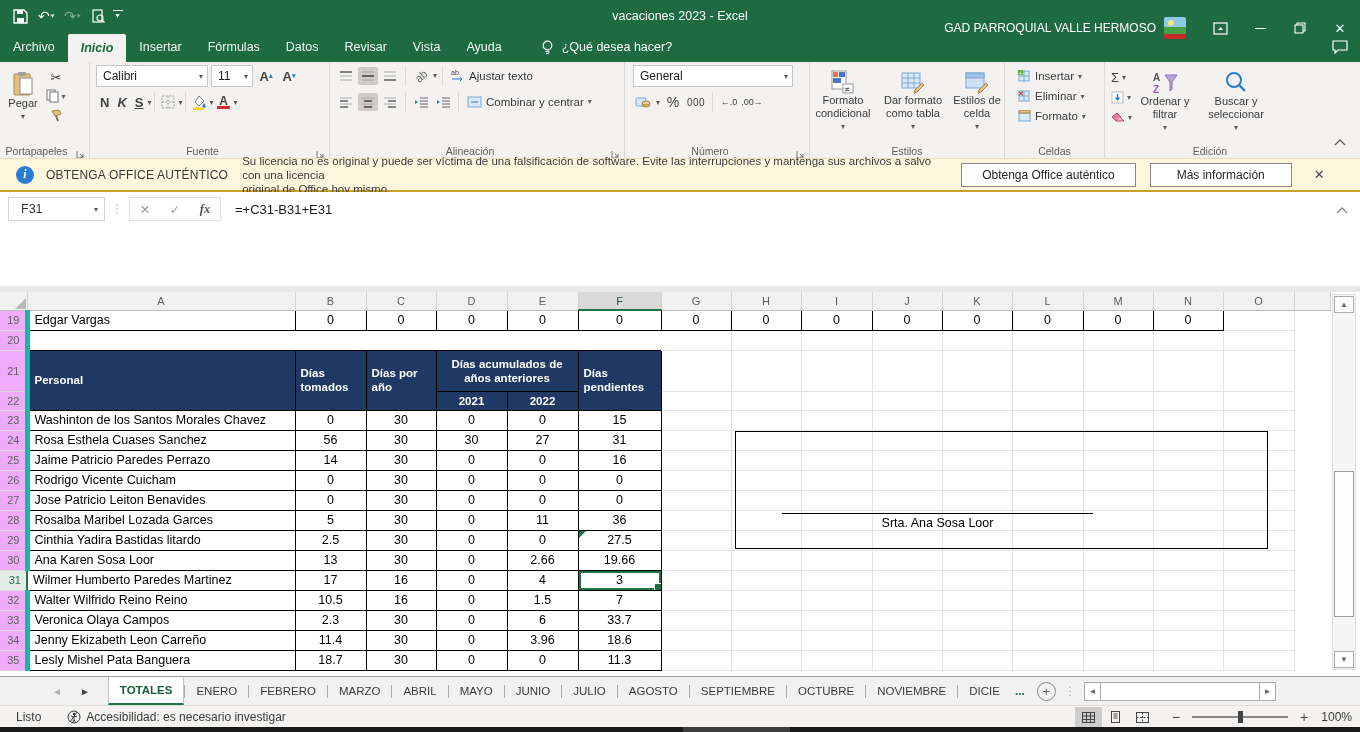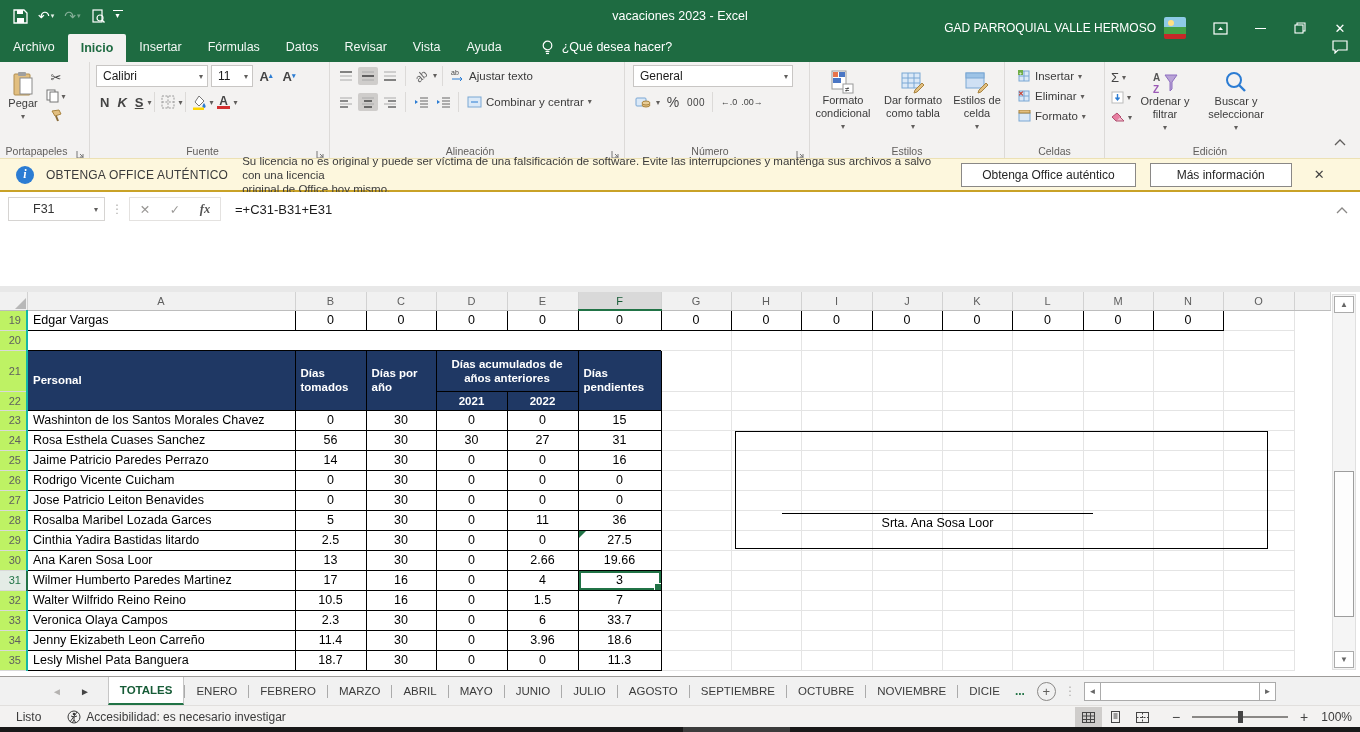--- a/index.html
+++ b/index.html
@@ -26,21 +26,21 @@
   .avatar { width:22px; height:22px; margin-right:14px; border-radius:2px;
     background: linear-gradient(180deg,#8ecae6 0 45%, #43a047 45% 78%, #c62828 78% 100%);
     position:relative; }
   .avatar::after { content:""; position:absolute; left:4px; top:3px; width:6px; height:6px; border-radius:50%; background:#ffe082; }
   .winbtn { width:40px; height:32px; display:flex; align-items:center; justify-content:center; color:#fff; font-size:13px; }
   .winbtn svg { display:block; }
 
   
   .menubar { position:absolute; left:0; top:32px; width:1360px; height:30px; background:#1e6b41; display:flex; align-items:stretch; color:#fff; }
   .mtab { display:flex; align-items:center; padding:0 13px; font-size:12.5px; color:#f2f7f4; }
-  .mtab.active { background:#f3f2f1; color:#1e6b41; font-weight:bold; margin-top:2px; border-radius:2px 2px 0 0; }
+  .mtab.active { background:#f3f2f1; color:#1e6b41; font-weight:bold; margin-top:2px; border-radius:2px 2px 0 0;font-style:italic; }
   .tellme { display:flex; align-items:center; gap:8px; margin-left:26px; font-size:12.5px; color:#fff; }
   .mb-right { position:absolute; right:12px; top:0; height:30px; display:flex; align-items:center; }
 
   
   .ribbon { position:absolute; left:0; top:62px; width:1360px; height:96px; background:#f3f2f1; display:flex; }
   .grp { position:relative; height:96px; border-right:1px solid #dcdad8; flex:none; }
   .grp-label { position:absolute; bottom:1px; left:0; right:14px; text-align:center; font-size:10.5px; color:#605e5c; }
   .launcher { position:absolute; right:3px; bottom:3px; width:10px; height:10px; }
   .rbtn-big { display:inline-flex; flex-direction:column; align-items:center; justify-content:flex-start; padding-top:5px; font-size:11px; color:#3b3b3b; line-height:13px; text-align:center; }
   .caret { font-size:8px; color:#605e5c; }
@@ -61,37 +61,37 @@
   .warnbar { position:absolute; left:0; top:158px; width:1360px; height:34px; background:#fdf7dd; border-top:1px solid #ece1b4; border-bottom:2px solid #c9a227; display:flex; align-items:center; }
   .info-ic { width:18px; height:18px; border-radius:50%; background:#2b7cd3; color:#fff; font-size:12px; font-weight:bold; display:flex; align-items:center; justify-content:center; margin-left:16px; font-family:"Liberation Serif", serif; font-style:italic; }
   .warn-title { font-size:12px; color:#3b3b3b; margin-left:12px; letter-spacing:.2px; white-space:nowrap; }
   .warn-msg { font-size:11.5px; color:#3b3b3b; line-height:14px; margin-left:14px; width:705px; }
   .warn-btn { height:24px; background:#fff; border:1px solid #8a8886; font-size:12px; color:#262626; display:flex; align-items:center; padding:0 20px; margin-left:14px; white-space:nowrap; }
   .warn-close { margin-left:22px; font-size:13px; color:#444; }
 
   
   .fxbar { position:absolute; left:0; top:192px; width:1360px; height:100px; background:#fff; border-bottom:6px solid #e8e8e8; }
   .fxrow { display:flex; align-items:center; height:30px; padding-top:4px; }
-  .namebox { width:97px; height:24px; border:1px solid #d6d4d2; margin-left:8px; display:flex; align-items:center; justify-content:space-between; padding:0 6px 0 24px; font-size:12.5px; color:#333; }
+  .namebox { width:97px; height:24px; border:1px solid #d6d4d2; margin-left:8px; display:flex; align-items:center; justify-content:space-between; padding:0 6px 0 12px; font-size:12.5px; color:#333; }
   .fx-dots { color:#b0aeac; font-size:12px; margin:0 6px; }
   .fx-cluster { display:flex; align-items:center; height:24px; border:1px solid #e4e2e0; }
   .fx-cluster span { width:30px; text-align:center; font-size:12.5px; color:#9a9896; }
   .fx-glyph { font-family:"Liberation Serif", serif; font-style:italic; font-weight:bold; color:#555 !important; }
   .formula-text { margin-left:14px; font-size:13px; color:#1a1a1a; }
   .fx-collapse { position:absolute; right:12px; top:8px; color:#8a8886; }
 
   
   .gridwrap { position:absolute; left:0; top:292px; width:1360px; height:384px; background:#fff; }
   table.grid { border-collapse:collapse; table-layout:fixed; width:1330px; }
   .grid th, .grid td { overflow:hidden; white-space:nowrap; font-weight:normal; }
   .grid .ch { height:18px; background:#f1f1f1; border-right:1px solid #d2d2d2; border-bottom:1px solid #bdbdbd; font-size:11px; color:#5f5f5f; text-align:center; }
   .grid .ch.selcol { background:#d9d9d9; border-bottom:2px solid #217346; color:#175c37; }
   .corner { position:relative; }
   .corner::after { content:""; position:absolute; right:1px; bottom:1px; border-left:11px solid transparent; border-bottom:11px solid #b8b8b8; }
-  .grid .rh { background:#bef264; border-right:2px solid #14b8a6; border-bottom:1px solid #d9d9d9; font-size:11px; color:#5f5f5f; text-align:right; padding-right:5px; }
+  .grid .rh { background:#f0abfc; border-right:5px solid #14b8a6; border-bottom:1px solid #d9d9d9; font-size:11px; color:#5f5f5f; text-align:right; padding-right:5px; }
   .grid .rh.selrow { background:#e4ece6; border-right:2px solid #217346; color:#217346; }
   .grid td.lt { border-right:1px solid #e4e4e4; border-bottom:1px solid #e4e4e4; }
   .grid td.bk { border:1px solid #000; }
   .grid td.name { font-size:12.5px; color:#000; padding-left:5px; }
   .grid td.num { font-size:12.5px; color:#000; text-align:center; }
   .grid tr.r20 td, .grid tr.r20 th { height:20px; }
   .grid td.navy { background:#1f3864; color:#fff; font-weight:bold; font-size:11.5px; border:1px solid #000; padding-left:5px; line-height:14px; white-space:normal; }
   .grid td.navy.ctr { text-align:center; padding-left:0; }
   .grid td.flagged { position:relative; }
   .grid td.flagged::before { content:""; position:absolute; left:0; top:0; border-top:7px solid #217346; border-right:7px solid transparent; }

